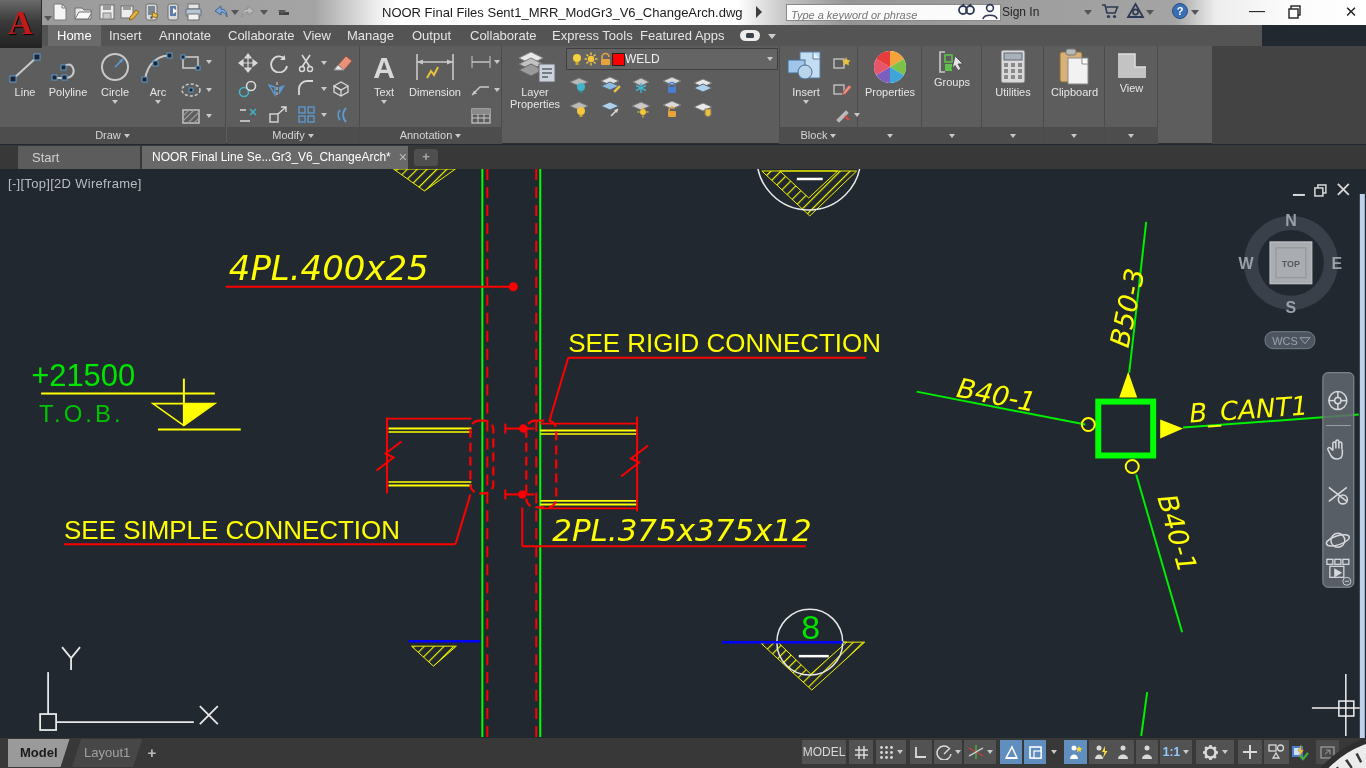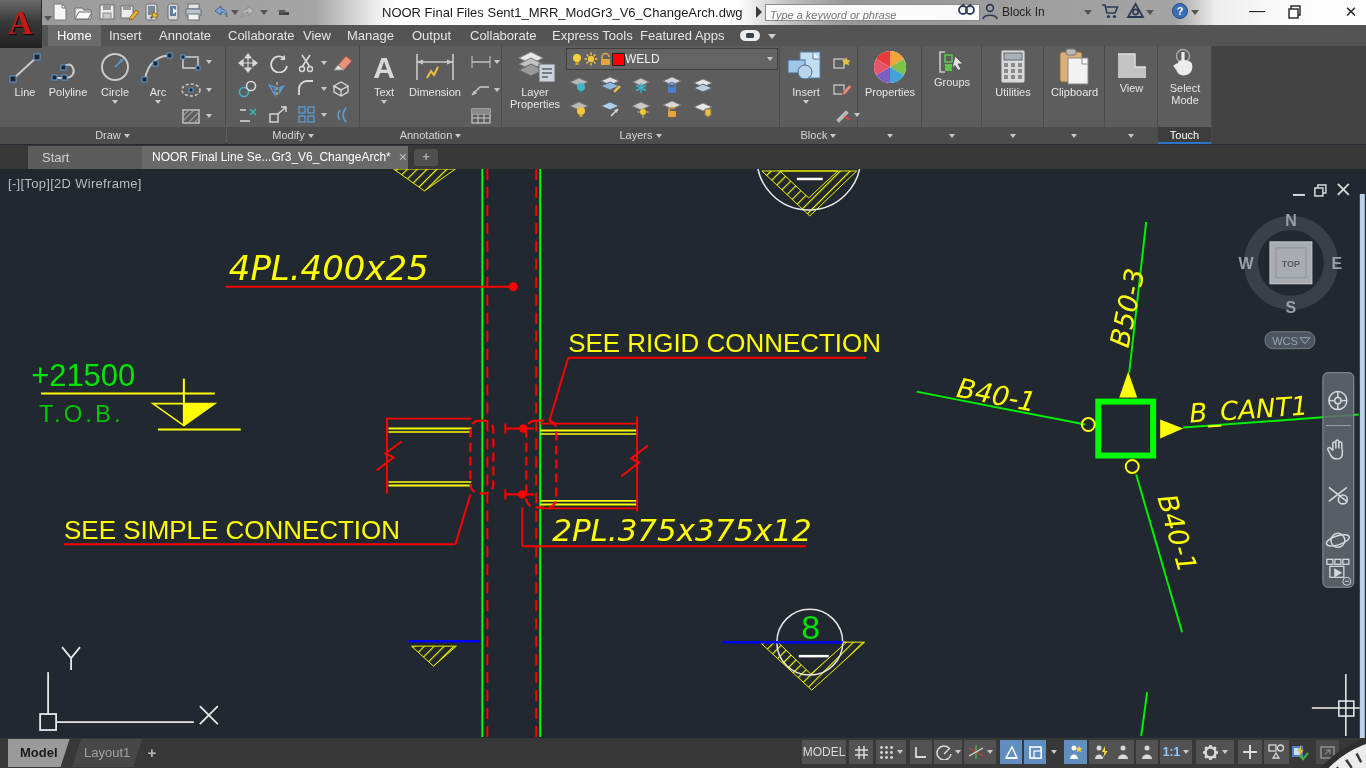--- a/index.html
+++ b/index.html
@@ -6,25 +6,25 @@
   body{width:1366px;height:768px;overflow:hidden;font-family:"Liberation Sans",sans-serif}
   #app{position:relative;width:1366px;height:768px;background:#212830}
   
   #titlebar{position:absolute;left:0;top:0;width:1366px;height:25px;
     background:linear-gradient(90deg,#9a9a9a 0%,#a4a4a4 23%,#ededed 27.5%,#ffffff 29%,#ffffff 54%,#bdbdbd 58%,#969696 62%,#9e9e9e 75%,#a4a4a4 86%,#ededed 89%,#fbfbfb 94%,#ffffff 100%)}
   #logo{position:absolute;left:0;top:0;width:42px;height:48px;background:linear-gradient(180deg,#6a6a6a,#3a3a3a 45%,#222);z-index:5;border-right:1px solid #2a2a2a;text-align:center}
   #logo .a{font-size:34px;font-weight:bold;color:#c21b17;font-family:"Liberation Serif",serif;line-height:46px;text-shadow:1px 1px 1px #000}
   .qicon{position:absolute;top:3px;width:18px;height:18px}
   .caret{display:inline-block;width:0;height:0;border-left:4px solid transparent;border-right:4px solid transparent;border-top:5px solid #555}
   #title-text{position:absolute;left:382px;top:0;height:25px;line-height:25px;font-size:13px;color:#1b1b1b;white-space:nowrap}
-  #searchbox{position:absolute;left:765px;top:4px;width:215px;height:17px;background:#fbfbfb;border:1px solid #8a8a8a}
+  #searchbox{position:absolute;left:786px;top:4px;width:215px;height:17px;background:#fbfbfb;border:1px solid #8a8a8a}
   #searchbox input{width:100%;height:100%;border:none;background:transparent;font-style:italic;color:#6f6f6f;font-size:11px;padding-left:4px;font-family:"Liberation Sans",sans-serif;outline:none}
   .tbicon{position:absolute;top:2px;height:20px;color:#2d3a55;font-size:13px}
   
-  #tabrow{position:absolute;left:0;top:25px;width:1366px;height:21px;background:#545454}
+  #tabrow{position:absolute;left:0;top:25px;width:1262px;height:21px;background:#545454}
   .rtab{position:absolute;top:0;height:21px;line-height:21px;font-size:13px;color:#e4e4e4;padding:0 9px}
   .rtab.active{background:#6b6b6b;color:#fff}
   
   #ribbon{position:absolute;left:0;top:46px;width:1366px;height:98px;background:#5d5d5d;border-bottom:1px solid #2e2e2e}
   .panel{position:absolute;top:0;height:98px;border-right:1px solid #4b4b4b}
   .ptitle{position:absolute;left:0;bottom:0;width:100%;height:17px;background:#4d4d4d;color:#d6d6d6;font-size:11px;text-align:center;line-height:17px}
   .bb{position:absolute;text-align:center;font-size:11px;color:#e6e6e6;line-height:12px}
   .bb svg{display:block;margin:0 auto}
   .smallrow{position:absolute;height:22px;display:flex;align-items:center;gap:2px}
   .dcar{width:0;height:0;border-left:3.5px solid transparent;border-right:3.5px solid transparent;border-top:4px solid #c9c9c9}
@@ -98,21 +98,21 @@
     <div id="searchbox"><input placeholder="Type a keyword or phrase" style=""></div>
     <span class="tbicon" style="left:957px"><svg width="20" height="18">
           <circle cx="6" cy="8" r="4" fill="none" stroke="#2d3a55" stroke-width="1.8"></circle>
           <circle cx="13" cy="8" r="4" fill="none" stroke="#2d3a55" stroke-width="1.8"></circle>
           <path d="M5 4 l2 -2 M12 4 l2 -2" stroke="#2d3a55" stroke-width="1.5"></path>
         </svg></span>
     <span class="tbicon" style="left:981px"><svg width="18" height="18">
           <circle cx="9" cy="6" r="3.4" fill="none" stroke="#2d3a55" stroke-width="1.6"></circle>
           <path d="M2 17 c1 -5 13 -5 14 0" fill="none" stroke="#2d3a55" stroke-width="1.6"></path>
         </svg></span>
-    <span style="position:absolute;left:1002px;top:0;height:25px;line-height:25px;font-size:12px;color:#242424">Block In</span>
+    <span style="position:absolute;left:1002px;top:0;height:25px;line-height:25px;font-size:12px;color:#242424">Sign In</span>
     <span class="caret" style="position:absolute;left:1084px;top:10px"></span>
     <span class="tbicon" style="left:1101px"><svg width="19" height="18">
           <path d="M1 3 h3 l2 8 h8 l2.5 -6 h-11" fill="none" stroke="#2d3a55" stroke-width="1.6"></path>
           <circle cx="7.5" cy="14.5" r="1.6" fill="#2d3a55"></circle>
           <circle cx="13.5" cy="14.5" r="1.6" fill="#2d3a55"></circle>
         </svg></span>
     <span class="tbicon" style="left:1126px"><svg width="19" height="18">
           <path d="M9.5 2 L17 15 H2 Z" fill="none" stroke="#2d3a55" stroke-width="1.8"></path>
           <circle cx="9.5" cy="10" r="2.6" fill="none" stroke="#2d3a55" stroke-width="1.6"></circle>
         </svg></span>
@@ -414,21 +414,20 @@
         <span><svg width="22" height="20">
               <path d="M2 7 l9 -4 l9 4 l-9 4 z" fill="#d9d9d9" stroke="#777"></path>
               <path d="M8 13 v-1.5 a3 3 0 0 1 5.5 -1" fill="none" stroke="#e8a33c" stroke-width="1.5"></path>
               <rect x="7" y="13" width="8" height="6" rx="1" fill="#e8a33c"></rect>
             </svg></span>
         <span><svg width="22" height="20">
               <path d="M2 9 l9 -4 l9 4 l-9 4 z" fill="#e8e8e8" stroke="#777"></path>
               <path d="M13 11 h6 v6 l-3 2 l-3 -2 z" fill="#e8c23c" stroke="#876"></path>
             </svg></span>
       </div>
-      <div class="ptitle"><span>Layers</span> <span class="ucar"></span></div>
     </div>
 
     <div class="panel" style="left:780px;width:78px">
       <div class="bb" style="left:4px;top:4px;width:44px">
         <svg width="40" height="36">
             <rect x="14" y="2" width="20" height="26" fill="#c3ddf2" stroke="#5a7ba0"></rect>
             <path d="M27 2 v7 h7" fill="#e8f2fa" stroke="#5a7ba0"></path>
             <rect x="2" y="10" width="17" height="13" fill="#9fc6e8" stroke="#4a6a90"></rect>
             <circle cx="19" cy="22" r="7" fill="#b9d5ec" stroke="#4a6a90"></circle>
           </svg>
@@ -518,36 +517,25 @@
     <div class="panel" style="left:1105px;width:53px">
       <div class="bb" style="left:3px;top:4px;width:47px">
         <svg width="36" height="32">
             <path d="M4 4 h17 v13 h11 v11 h-28 z" fill="#c3c3c3"></path>
             <path d="M4 4 h17 v13 h11" fill="none" stroke="#dedede" stroke-width="1.5"></path>
           </svg>
         <span>View</span></div>
       <div class="ptitle"><span class="ucar"></span></div>
     </div>
 
-    <div class="panel" style="left:1158px;width:54px">
-      <div class="bb" style="left:5px;top:2px;width:44px">
-        <svg width="30" height="34">
-            <circle cx="13" cy="8" r="6.5" fill="none" stroke="#a9a9a9" stroke-width="1.4"></circle>
-            <path d="M13 4 v13" stroke="#ececec" stroke-width="3.2"></path>
-            <path d="M8 15 c0 -2 2 -3 5 -3 c4 0 8 1 9 4 c1 3 0 7 -2 9 c-2 2 -6 3 -9 2 c-3 -1 -5 -4 -5 -7 z" fill="#ececec"></path>
-            <path d="M8 16 l-3 2 l2 3" stroke="#ececec" stroke-width="2.5" fill="none"></path>
-          </svg>
-        <span>Select</span><br><span>Mode</span></div>
-      <div class="ptitle" style="background:#3d3d3d;border-bottom:2px solid #2e75c9;color:#fff"><span>Touch</span></div>
-    </div>
     <div style="position:absolute;left:1212px;top:0;width:154px;height:98px;background:#434343"></div>
   </div>
 
   <div id="filetabs">
-    <span class="ftab" style="left:28px;width:122px">Start</span>
+    <span class="ftab" style="left:18px;width:122px">Start</span>
     <span class="ftab active" style="left:142px;width:266px;padding:0 10px"><span>NOOR Final Line Se...Gr3_V6_ChangeArch*</span> <span style="color:#b9b9b9;font-size:11px;margin-left:4px">✕</span></span>
     <span style="position:absolute;left:414px;top:4px;width:24px;height:17px;background:#4f4f4f;border-radius:3px;color:#a9a9a9;text-align:center;line-height:16px;font-size:13px;font-weight:bold">+</span>
   </div>
 
   <div id="canvas">
     <svg id="canvas-svg" width="1366" height="569" viewBox="0 168 1366 570" style="position:absolute;left:0;top:0">
       <defs>
         <pattern id="hatch" patternUnits="userSpaceOnUse" width="7" height="7" patternTransform="rotate(45)">
           <line x1="0" y1="0" x2="0" y2="7" stroke="#f0f000" stroke-width="2.4"></line>
         </pattern>

